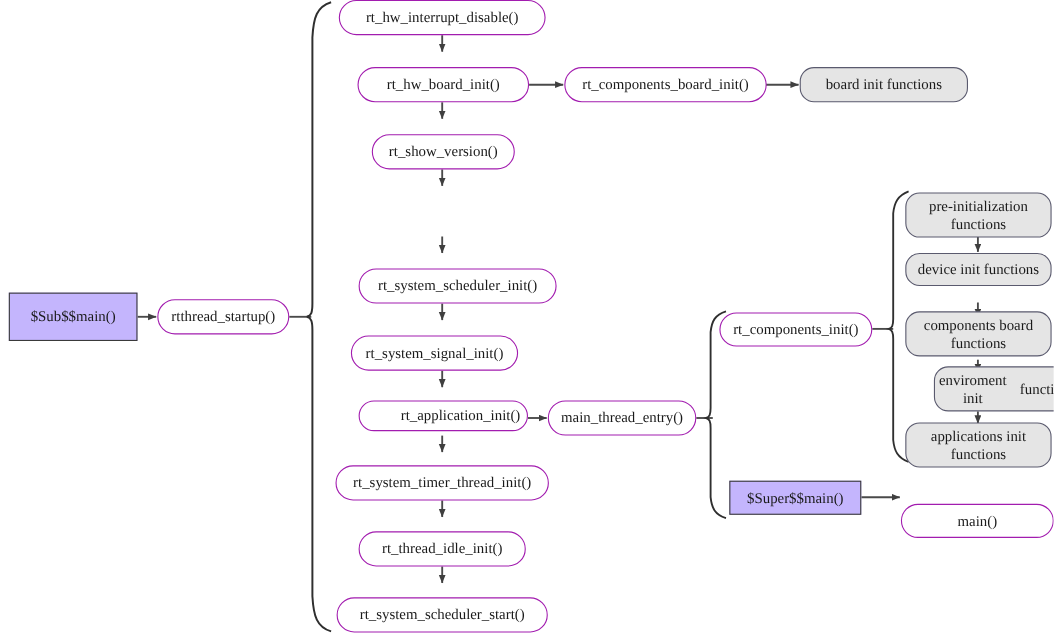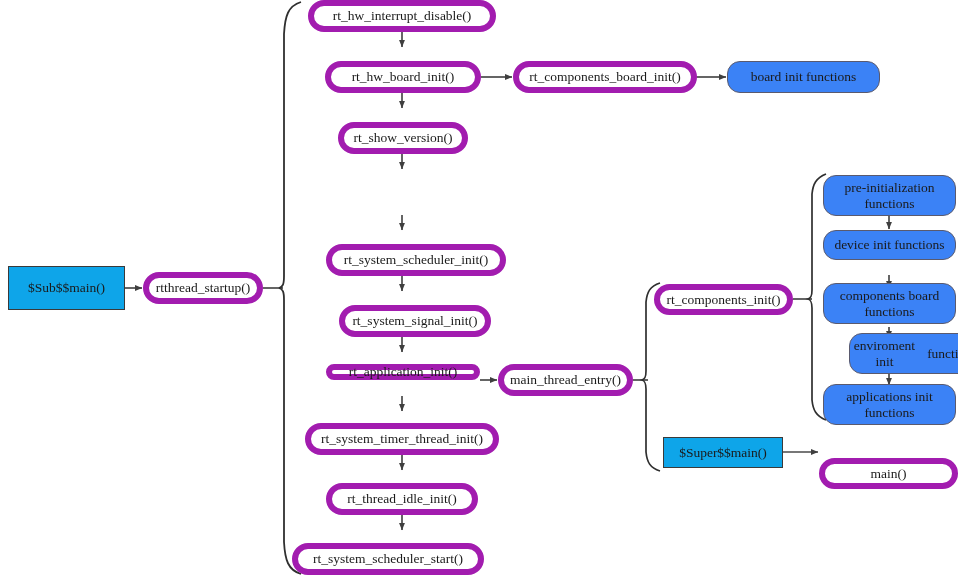--- a/index.html
+++ b/index.html
@@ -9,32 +9,32 @@
 
   .node{
     position:absolute;
     display:flex;align-items:center;justify-content:center;
     text-align:center;
     box-sizing:border-box;
     color:#1a1a1a;
     font-size:13.5px;
     line-height:1.12;
     background:#ffffff;
-    border:6px solid #a21caf;
+    border:1px solid #a21caf;
     border-radius:16px;
     z-index:2;
   }
   .node.round{border-radius:17px;}
   .node.blue{
-    background:#3b82f6;
+    background:#e5e5e5;
     border:1px solid #5a5a6e;
     border-radius:13px;
   }
   .node.yellow{
-    background:#0ea5e9;
+    background:#c4b5fd;
     border:1px solid #3a3a3a;
     border-radius:0;
     justify-content:center;
   }
   .node .lbl{display:block;padding:0 6px;}
   .node.two-line{line-height:1.18;}
 </style>
 </head>
 <body>
 
@@ -108,37 +108,37 @@
 
   <div class="node round" style="left:338px;top:122px;width:130px;height:32px;">
     <span class="lbl">rt_show_version()</span>
   </div>
 
 
   <div class="node round" style="left:326px;top:244px;width:180px;height:32px;">
     <span class="lbl">rt_system_scheduler_init()</span>
   </div>
 
-  <div class="node round" style="left:339px;top:305px;width:152px;height:32px;text-align:right;">
+  <div class="node round" style="left:319px;top:305px;width:152px;height:32px;text-align:right;">
     <span class="lbl">rt_system_signal_init()</span>
   </div>
 
-  <div class="node round" style="left:326px;top:364px;width:154px;height:16px;">
+  <div class="node round" style="left:326px;top:364px;width:154px;height:28px;justify-content:flex-end;">
     <span class="lbl">rt_application_init()</span>
   </div>
 
   <div class="node round" style="left:305px;top:423px;width:194px;height:32px;">
     <span class="lbl">rt_system_timer_thread_init()</span>
   </div>
 
   <div class="node round" style="left:326px;top:483px;width:152px;height:32px;">
     <span class="lbl">rt_thread_idle_init()</span>
   </div>
 
-  <div class="node round" style="left:292px;top:543px;width:192px;height:32px;">
+  <div class="node round" style="left:306px;top:543px;width:192px;height:32px;">
     <span class="lbl">rt_system_scheduler_start()</span>
   </div>
 
   <div class="node round" style="left:513px;top:61px;width:184px;height:32px;">
     <span class="lbl">rt_components_board_init()</span>
   </div>
 
   <div class="node blue" style="left:727px;top:61px;width:153px;height:32px;">
     <span class="lbl">board init functions</span>
   </div>

